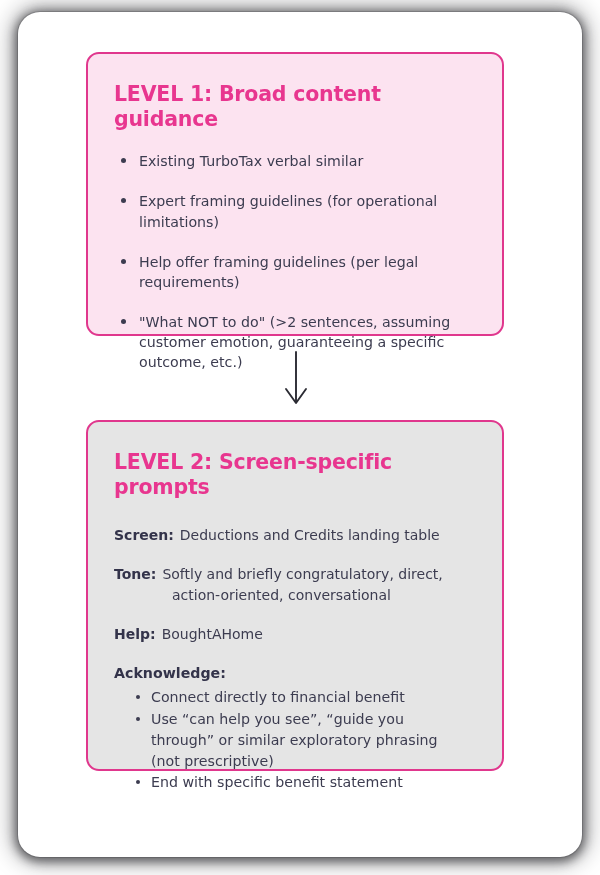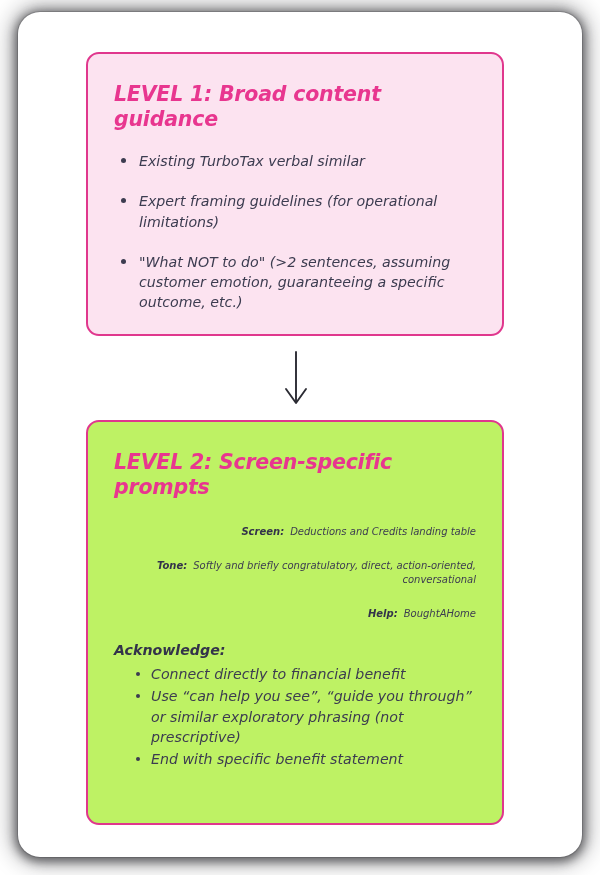--- a/index.html
+++ b/index.html
@@ -30,21 +30,20 @@
     width: 564px;
     height: 845px;
     background: #ffffff;
     border-radius: 22px;
     box-sizing: border-box;
     box-shadow:
       0 0 0 1px rgba(40,40,45,0.18),
       0 2px 10px 3px rgba(25,25,30,0.55),
       0 0 22px 6px rgba(20,20,25,0.38);
     padding: 22px 46px 22px 46px;
-    font-style: italic;
   }
 
   .flow {
     position: relative;
     width: 100%;
     height: 100%;
   }
 
   
   .level-box {
@@ -56,23 +55,23 @@
     border-radius: 13px;
   }
   .level-box.level-1 {
     top: 18px;
     height: 284px;
     background: #fce3f0;
     padding: 28px 26px 20px 26px;
   }
   .level-box.level-2 {
     top: 386px;
-    height: 405px;
-    background: #bef264;
-    padding: 28px 26px 20px 26px;
+    height: 351px;
+    background: #e5e5e5;
+    padding: 28px 37px 20px 26px;
   }
 
   .level-title {
     margin: 0 0 20px 0;
     font-size: 20.5px;
     font-weight: bold;
     color: #e8368f;
     letter-spacing: -0.2px;
     line-height: 1.2;
   }
@@ -103,27 +102,26 @@
     left: 7px;
     top: 7px;
     width: 5px;
     height: 5px;
     border-radius: 50%;
     background: #3c3c50;
   }
 
   
   .field-row {
-    font-size: 10px;
+    font-size: 14px;
     line-height: 1.45;
     color: #3c3c50;
     margin-bottom: 19px;
     padding-left: 58px;
     text-indent: -58px;
-    text-align: right;
   }
   .field-row .field-label {
     font-weight: bold;
     color: #33334a;
   }
   .field-row .field-value {
     color: #3c3c50;
   }
   .field-row .gap {
     display: inline-block;
@@ -179,20 +177,21 @@
 
 <div class="screen">
   <div class="card">
     <div class="flow">
 
       <div class="level-box level-1">
         <h2 class="level-title">LEVEL 1: Broad content guidance</h2>
         <ul class="l1-list">
           <li>Existing TurboTax verbal similar</li>
           <li>Expert framing guidelines (for operational limitations)</li>
+          <li>Help offer framing guidelines (per legal requirements)</li>
           <li>"What NOT to do" (&gt;2 sentences, assuming customer emotion, guaranteeing a specific outcome, etc.)</li>
         </ul>
       </div>
 
       <div class="arrow-connector">
         <svg width="32" height="58" viewBox="0 0 32 58" fill="none" xmlns="http://www.w3.org/2000/svg" aria-hidden="true">
           <path d="M16 2 L16 52" stroke="#2b2b33" stroke-width="1.9" stroke-linecap="round"></path>
           <path d="M6 39 L16 53 L26 39" stroke="#2b2b33" stroke-width="1.9" stroke-linecap="round" stroke-linejoin="round" fill="none"></path>
         </svg>
       </div>

